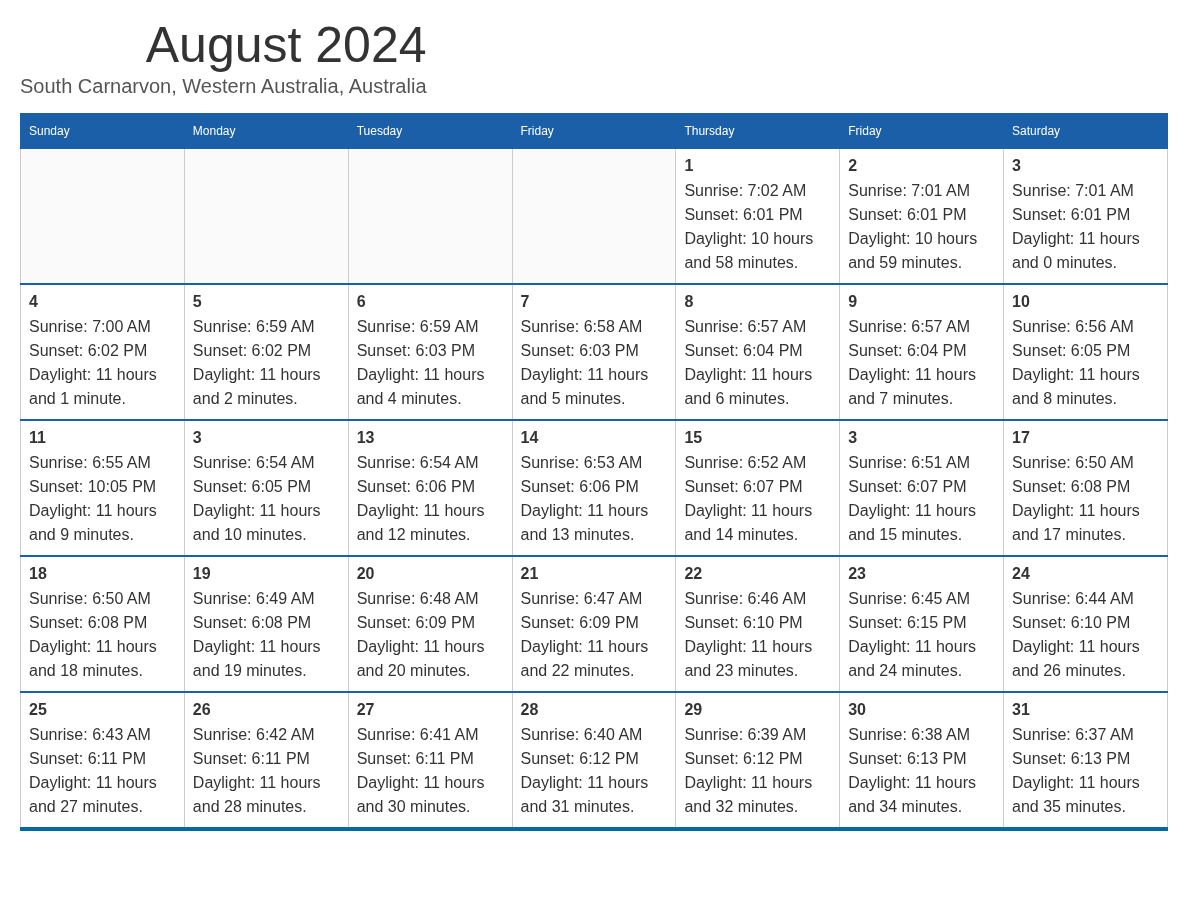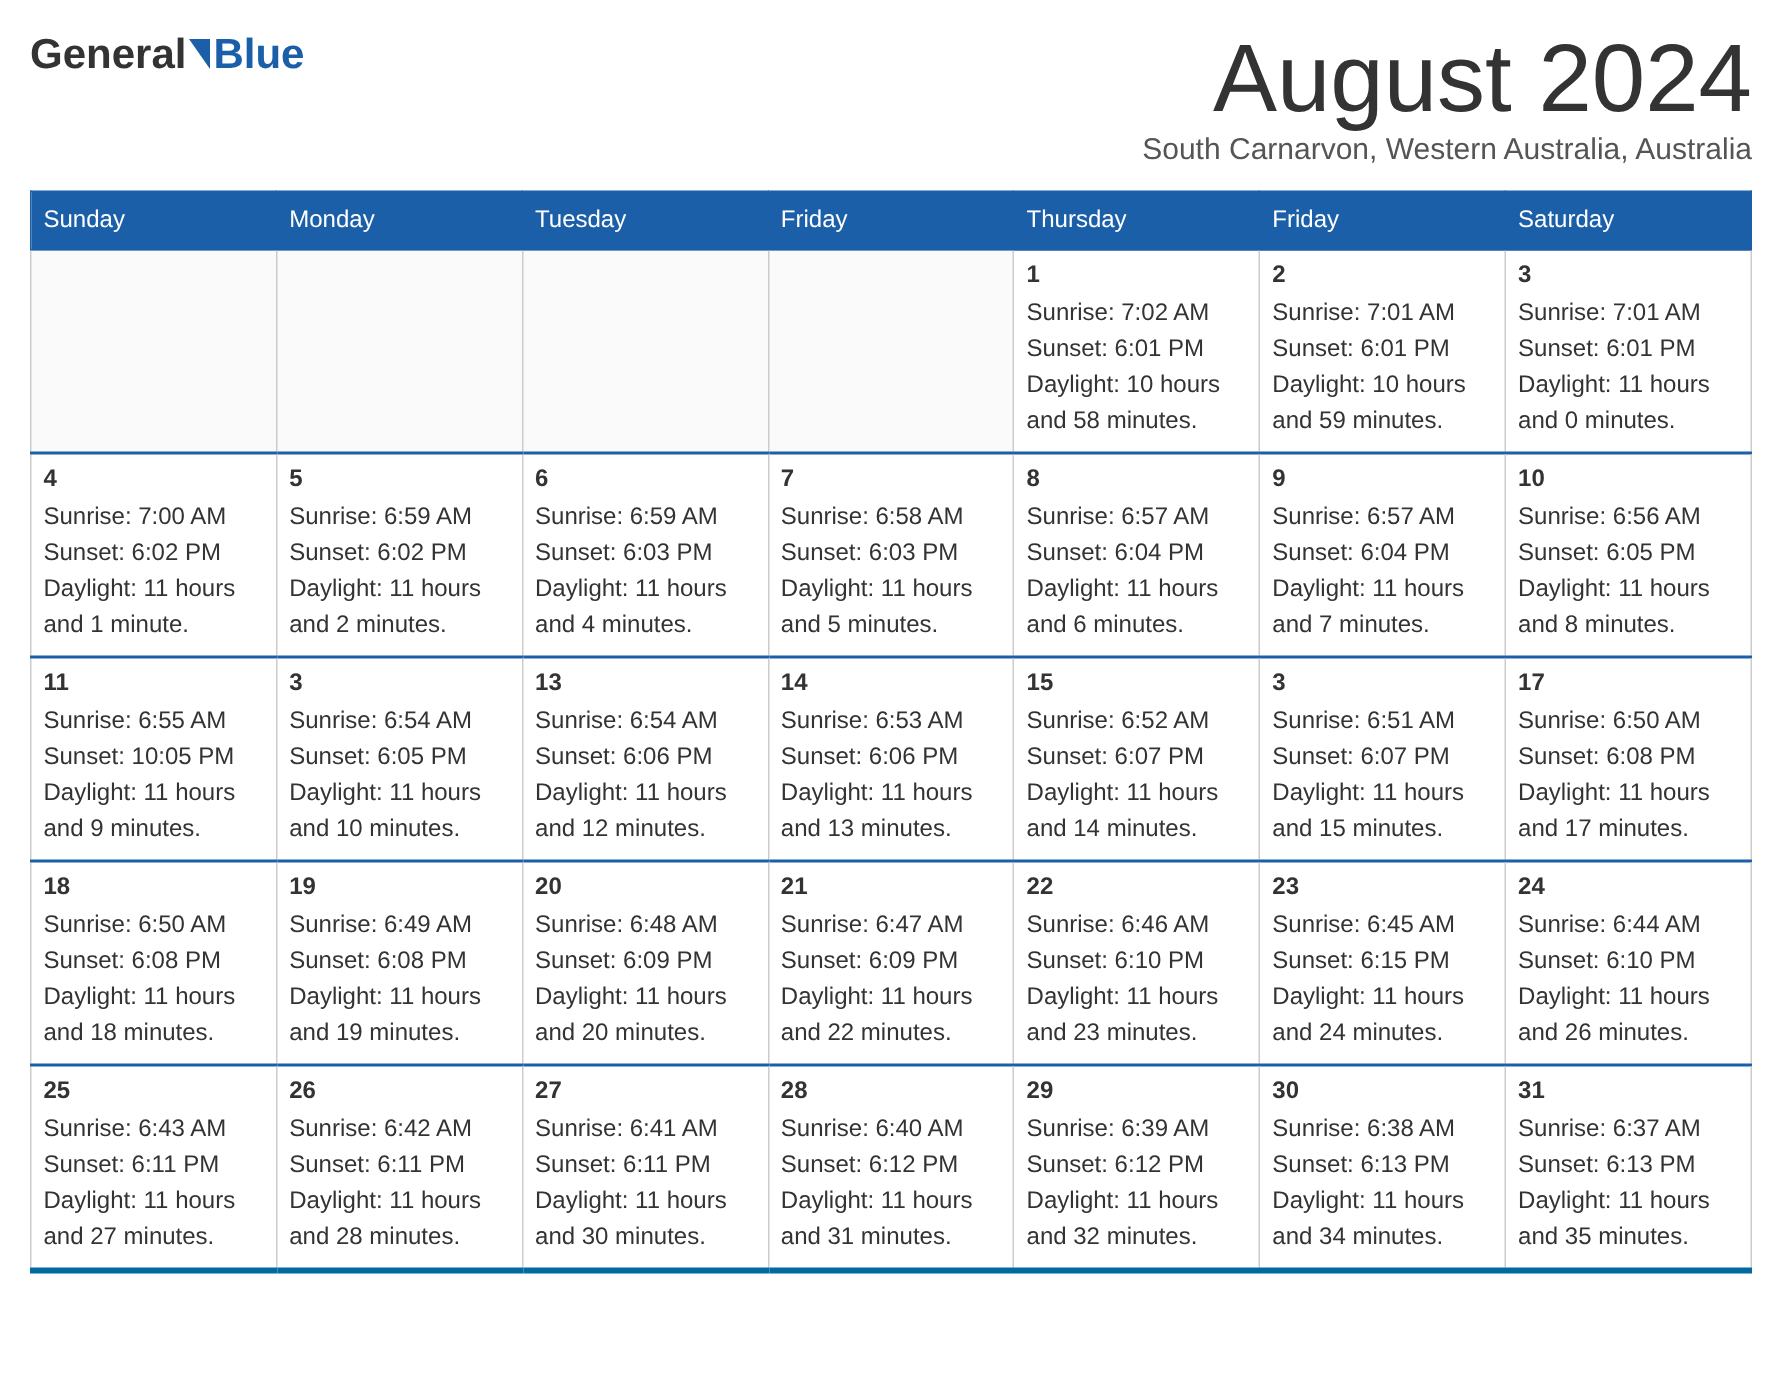--- a/index.html
+++ b/index.html
@@ -43,40 +43,40 @@
     }
     .logo-blue {
       color: #1a5fa8;
       font-size: 28px;
       font-weight: bold;
     }
     .title-section {
       text-align: right;
     }
     .month-title {
-      font-size: 64px;
+      font-size: 50px;
       font-weight: 300;
       color: #333;
       line-height: 1;
     }
     .subtitle {
       font-size: 20px;
       color: #555;
       margin-top: 5px;
     }
     .calendar {
       width: 100%;
       border-collapse: collapse;
       margin-top: 15px;
     }
     .calendar th {
       background-color: #1a5fa8;
       color: #fff;
       padding: 10px 8px;
-      font-size: 16px;
+      font-size: 12px;
       font-weight: normal;
       text-align: left;
       border: 1px solid #1a5fa8;
     }
     .calendar td {
       border: 1px solid #ccc;
       padding: 8px;
       vertical-align: top;
       width: 14.28%;
       min-height: 100px;
@@ -99,27 +99,20 @@
       border-bottom: 2px solid #1a5fa8;
     }
     .calendar tr:last-child td {
       border-bottom: 4px solid #0369a1;
     }
   </style>
 </head>
 <body>
 
 <div class="header">
-  <div class="logo">
-    <div class="logo-text">
-      <span class="logo-general">General</span>
-      <span class="logo-triangle"></span>
-      <span class="logo-blue">Blue</span>
-    </div>
-  </div>
   <div class="title-section">
     <div class="month-title">August 2024</div>
     <div class="subtitle">South Carnarvon, Western Australia, Australia</div>
   </div>
 </div>
 
 <table class="calendar">
   <thead>
     <tr>
     <th>Sunday</th>

